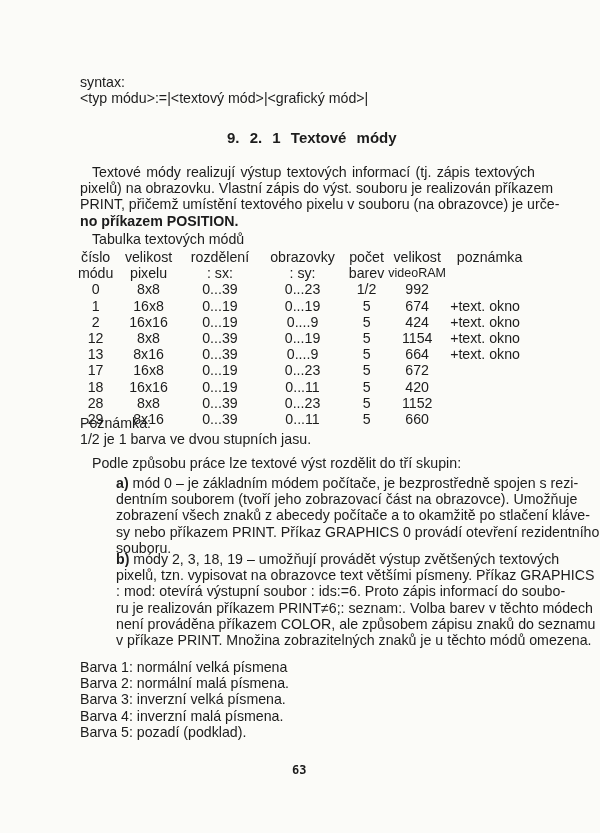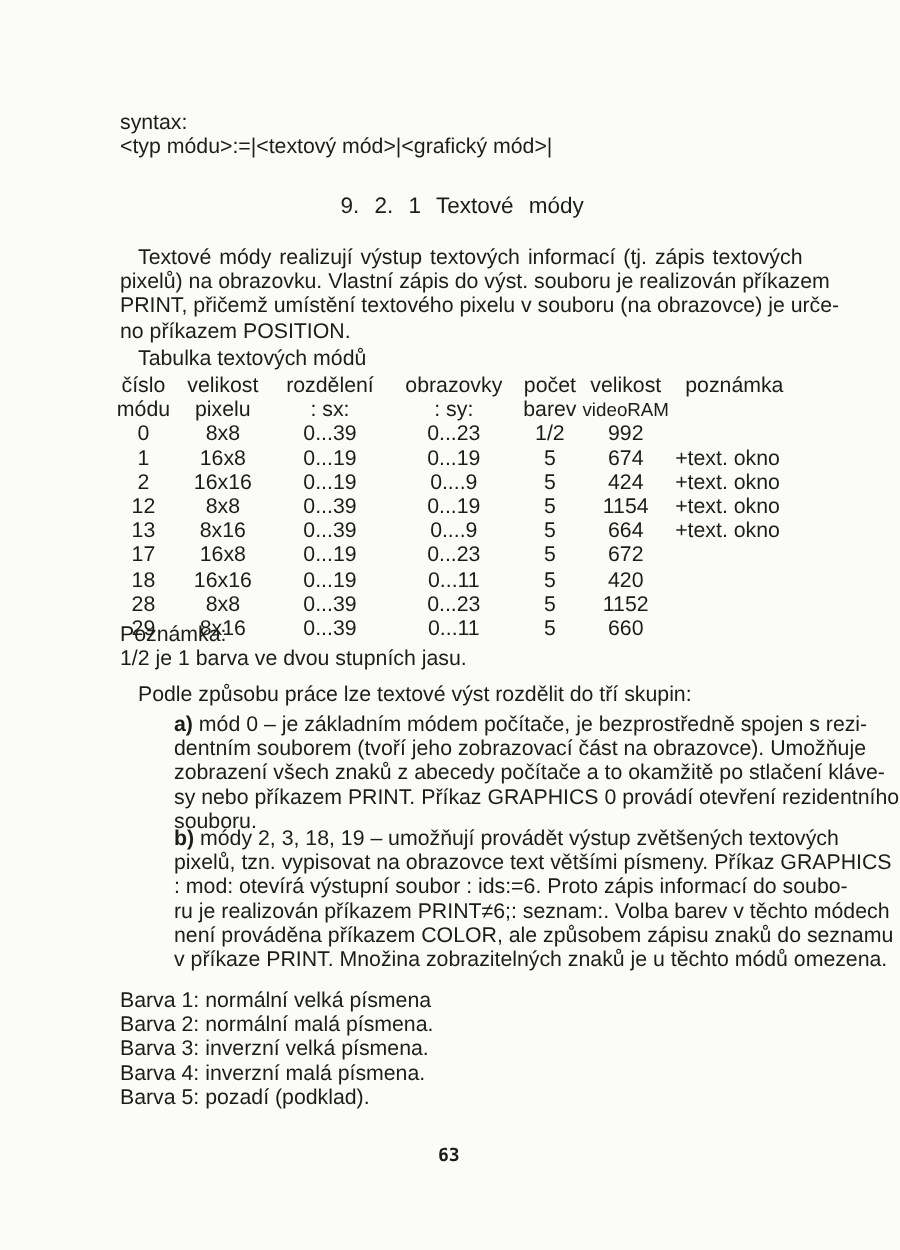--- a/index.html
+++ b/index.html
@@ -8,25 +8,25 @@
     background: #fbfbf8;
     color: #1c1c1c;
     font-family: "Liberation Sans", sans-serif;
     font-size: 14.2px;
     position: relative;
   }
   .page { position: absolute; left: 80px; top: 0; width: 455px; }
   .ln { position: absolute; white-space: nowrap; line-height: 16px; }
   .syntax1 { top: 74px; }
   .syntax2 { top: 90px; }
-  .heading { top: 130px; left: 147px; font-weight: normal; font-size: 15px; word-spacing: 6px; }
+  .heading { top: 130px; left: 147px; font-weight: bold; font-size: 15px; word-spacing: 6px; }
   .para { position: absolute; width: 455px; line-height: 16.2px; text-align: justify; }
   .p1 { top: 164px; }
   .p1 .l { display: block; text-align-last: justify; white-space: nowrap; }
-  .p1 .l.last { text-align-last: left; }
+  .p1 .l.last { text-align-last: left; font-weight: bold; }
   .p1 .l.first { padding-left: 12px; }
   .tabcap { top: 231px; left: 12px; }
   table.modes { position: absolute; top: 249px; left: -6px; border-collapse: collapse; }
   table.modes td, table.modes th { padding: 0; line-height: 16.2px; font-weight: normal; white-space: nowrap; text-align: center; vertical-align: top; }
   .c0 { width: 46px; } .c1 { width: 68px; } .c2 { width: 88px; } .c3 { width: 92px; }
   .c4 { width: 46px; margin-top: 36px; } .c5 { width: 58px; } .c6 { width: 82px; text-align: left !important; padding-left: 4px !important; }
   td.c6 { text-align: left; margin-left: 46px; }
   th.c6 { text-align: center !important; }
   .small { font-size: 12.5px; }
   .note1 { top: 415px; }

